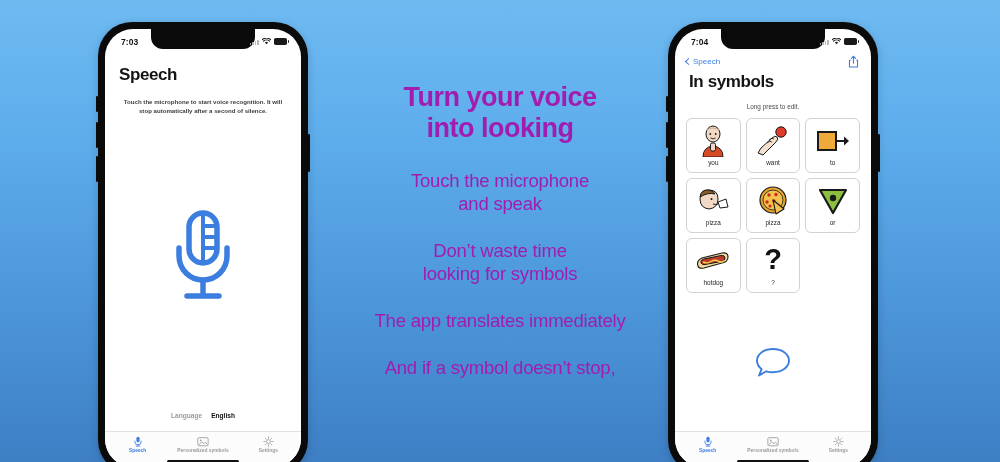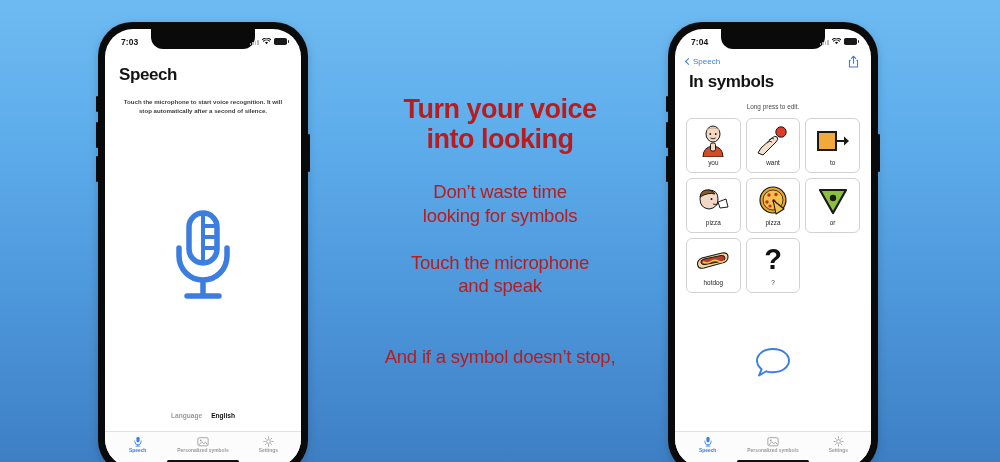--- a/index.html
+++ b/index.html
@@ -76,21 +76,21 @@
   .tab { flex:1; display:flex; flex-direction:column; align-items:center; gap:1.5px; cursor:pointer; }
   .tablbl { font-size:4.9px; color:#9a9a9a; font-weight:600; }
   .tab.active .tablbl { color:#3b7ee0; }
   .homebar { height:11px; display:flex; align-items:center; justify-content:center;
              background:#fcfcfc; }
   .homebar span { width:72px; height:2.6px; background:#111; border-radius:2px; display:block; }
 
   
   .copy { position:absolute; left:322px; top:0; width:356px; height:462px;
           display:flex; flex-direction:column; align-items:center;
-          justify-content:center; color:#b91c1c; text-align:center; }
+          justify-content:center; color:#a21caf; text-align:center; }
   .headline { font-size:27px; font-weight:700; line-height:1.12;
               letter-spacing:-.5px; margin-bottom:26px; }
   .para { font-size:18.5px; font-weight:400; line-height:1.25;
           letter-spacing:-.2px; margin-bottom:24px; }
   .para:last-child { margin-bottom:0; }
 </style>
 </head>
 <body>
 
 <div class="phone left">
@@ -181,28 +181,29 @@
       </div>
   </div>
 </div>
 
 <div class="copy">
   <div class="headline">
     <div>Turn your voice</div>
     <div>into looking</div>
   </div>
   <div class="para">
+    <div>Touch the microphone</div>
+    <div>and speak</div>
+  </div>
+  <div class="para">
     <div>Don’t waste time</div>
     <div>looking for symbols</div>
   </div>
   <div class="para">
-    <div>Touch the microphone</div>
-    <div>and speak</div>
-  </div>
-  <div class="para">
+    <div>The app translates immediately</div>
   </div>
   <div class="para">
     <div>And if a symbol doesn’t stop,</div>
   </div>
 </div>
 
 <div class="phone right">
   <div class="sidebtn" style="left:-2px;top:74px;width:2px;height:16px;"></div>
   <div class="sidebtn" style="left:-2px;top:100px;width:2px;height:26px;"></div>
   <div class="sidebtn" style="left:-2px;top:134px;width:2px;height:26px;"></div>

